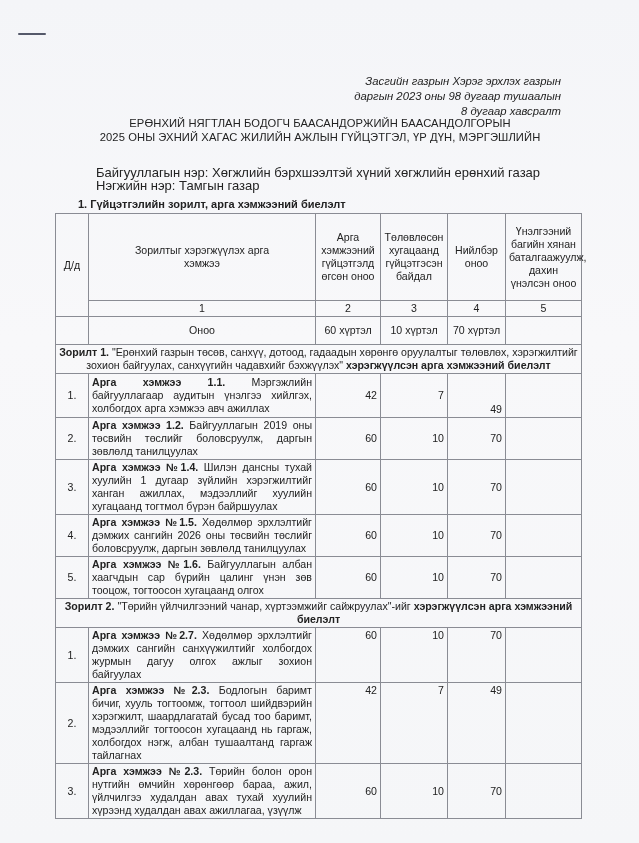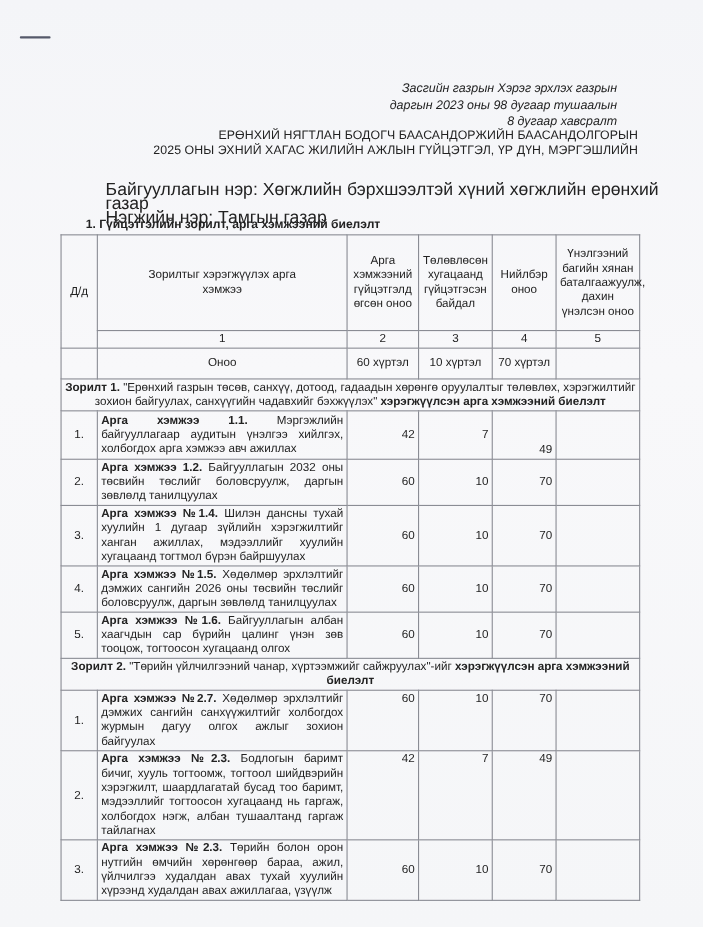--- a/index.html
+++ b/index.html
@@ -19,25 +19,25 @@
     background: #55596a; border-radius: 1px;
   }
   .annex {
     position: absolute; right: 78px; top: 42px;
     text-align: right; font-style: italic; font-size: 11.3px; line-height: 15px;
     color: #222;
     margin-top: 32px;
   }
   .title {
     position: absolute; left: 60px; width: 520px; top: 116px;
-    text-align: right; font-size: 11.2px; line-height: 14px; color: #222;
+    text-align: center; font-size: 11.2px; line-height: 14px; color: #222;
     letter-spacing: 0.1px;
   }
   .meta {
-    position: absolute; left: 96px; top: 166px; font-size: 16px; line-height: 13px; color: #222;
+    position: absolute; left: 96px; top: 166px; font-size: 13px; line-height: 13px; color: #222;
   }
   .section-heading {
     position: absolute; left: 78px; top: 198px; font-size: 11px; font-weight: bold; color: #222;
   }
   table.eval {
     position: absolute; left: 55px; top: 213px; width: 526px;
     border-collapse: collapse; table-layout: fixed;
     font-size: 10.6px; line-height: 13px; color: #222;
   }
   table.eval td, table.eval th {
@@ -119,21 +119,21 @@
     <tr style="height:44px">
       <td class="num">1.</td>
       <td class="just"><span class="bold">Арга хэмжээ 1.1.</span><span> Мэргэжлийн байгууллагаар аудитын үнэлгээ хийлгэх, холбогдох арга хэмжээ авч ажиллах</span></td>
       <td class="val">42</td>
       <td class="val">7</td>
       <td class="val" style="vertical-align:bottom">49</td>
       <td class="val"></td>
     </tr>
     <tr>
       <td class="num">2.</td>
-      <td class="just"><span class="bold">Арга хэмжээ 1.2.</span><span> Байгууллагын 2032 оны төсвийн төслийг боловсруулж, даргын зөвлөлд танилцуулах</span></td>
+      <td class="just"><span class="bold">Арга хэмжээ 1.2.</span><span> Байгууллагын 2019 оны төсвийн төслийг боловсруулж, даргын зөвлөлд танилцуулах</span></td>
       <td class="val">60</td>
       <td class="val">10</td>
       <td class="val">70</td>
       <td class="val"></td>
     </tr>
     <tr>
       <td class="num">3.</td>
       <td class="just"><span class="bold">Арга хэмжээ №1.4.</span><span> Шилэн дансны тухай хуулийн 1 дугаар зүйлийн хэрэгжилтийг ханган ажиллах, мэдээллийг хуулийн хугацаанд тогтмол бүрэн байршуулах</span></td>
       <td class="val">60</td>
       <td class="val">10</td>

